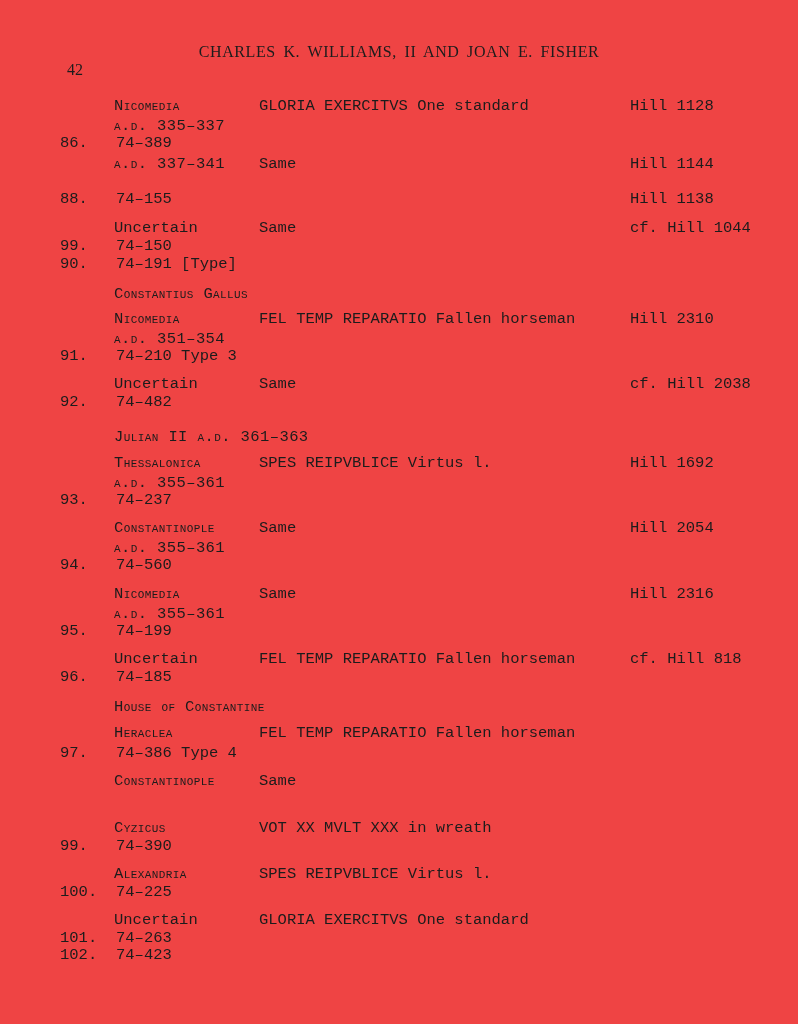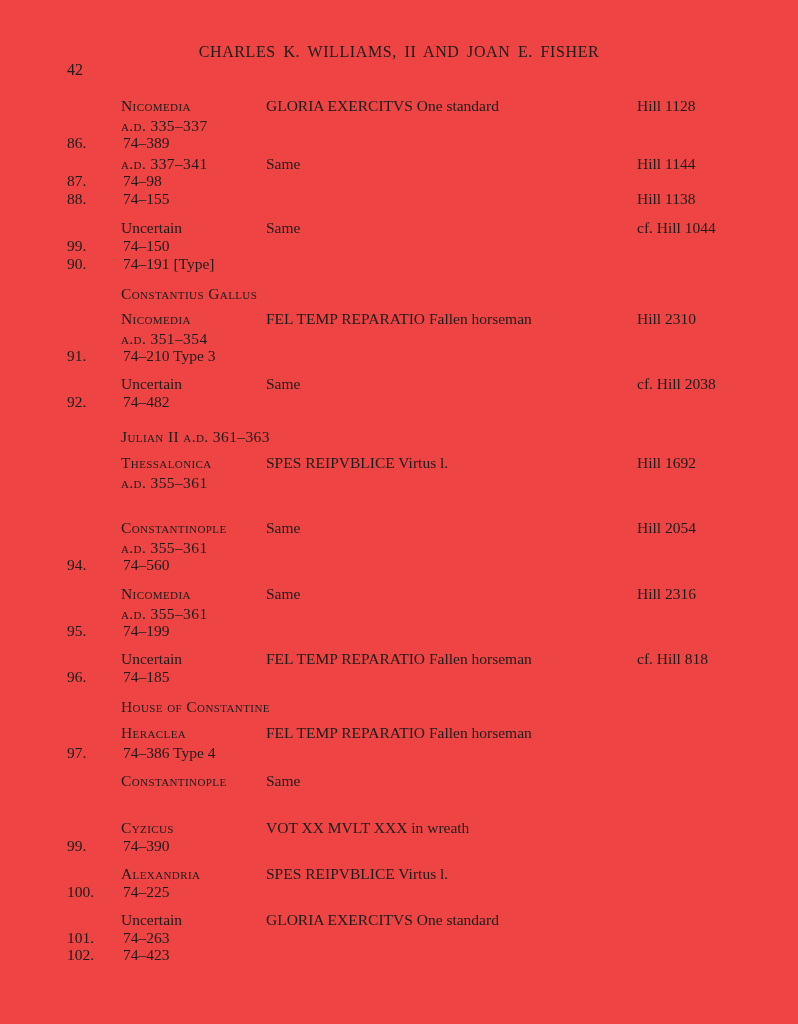--- a/index.html
+++ b/index.html
@@ -15,21 +15,21 @@
     position:absolute;left:67px;top:61px;
     font-size:16px;line-height:18px;
   }
   .running-title{
     position:absolute;left:0;right:0;top:43px;
     text-align:center;
     font-size:16px;line-height:18px;
     letter-spacing:0.6px;word-spacing:3px;
     white-space:nowrap;
   }
-  .row{position:absolute;left:11px;width:678px;height:18px;line-height:18px;font-size:15.5px;}
+  .row{position:absolute;left:4px;width:678px;height:18px;line-height:18px;font-size:15.5px;font-family:Liberation Mono, monospace;}
   .num{position:absolute;left:56px;width:51px;text-align:left;}
   .cat{position:absolute;left:112px;white-space:nowrap;}
   .col1{position:absolute;left:110px;white-space:nowrap;}
   .desc{position:absolute;left:255px;white-space:nowrap;}
   .hill{position:absolute;left:626px;white-space:nowrap;}
   .sc{font-variant:small-caps;letter-spacing:0.4px;}
 </style>
 </head>
 <body>
 
@@ -49,24 +49,20 @@
   <div class="row" style="top:134px">
       <span class="num">86.</span>
       <span class="cat">74–389</span>
     </div>
 
   <div class="row" style="top:155px">
       <span class="col1 sc">a.d. 337–341</span>
       <span class="desc">Same</span>
       <span class="hill">Hill 1144</span>
     </div>
-  <div class="row" style="top:172px">
-      <span class="num">87.</span>
-      <span class="cat">74–98</span>
-    </div>
   <div class="row" style="top:190px">
       <span class="num">88.</span>
       <span class="cat">74–155</span>
       <span class="hill">Hill 1138</span>
     </div>
 
   <div class="row" style="top:219px">
       <span class="col1">Uncertain</span>
       <span class="desc">Same</span>
       <span class="hill">cf. Hill 1044</span>
@@ -112,20 +108,24 @@
     </div>
 
   <div class="row" style="top:454px">
       <span class="col1 sc">Thessalonica</span>
       <span class="desc">SPES REIPVBLICE Virtus l.</span>
       <span class="hill">Hill 1692</span>
     </div>
   <div class="row" style="top:474px">
       <span class="col1 sc">a.d. 355–361</span>
     </div>
+  <div class="row" style="top:491px">
+      <span class="num">93.</span>
+      <span class="cat">74–237</span>
+    </div>
 
   <div class="row" style="top:519px">
       <span class="col1 sc">Constantinople</span>
       <span class="desc">Same</span>
       <span class="hill">Hill 2054</span>
     </div>
   <div class="row" style="top:539px">
       <span class="col1 sc">a.d. 355–361</span>
     </div>
   <div class="row" style="top:556px">

